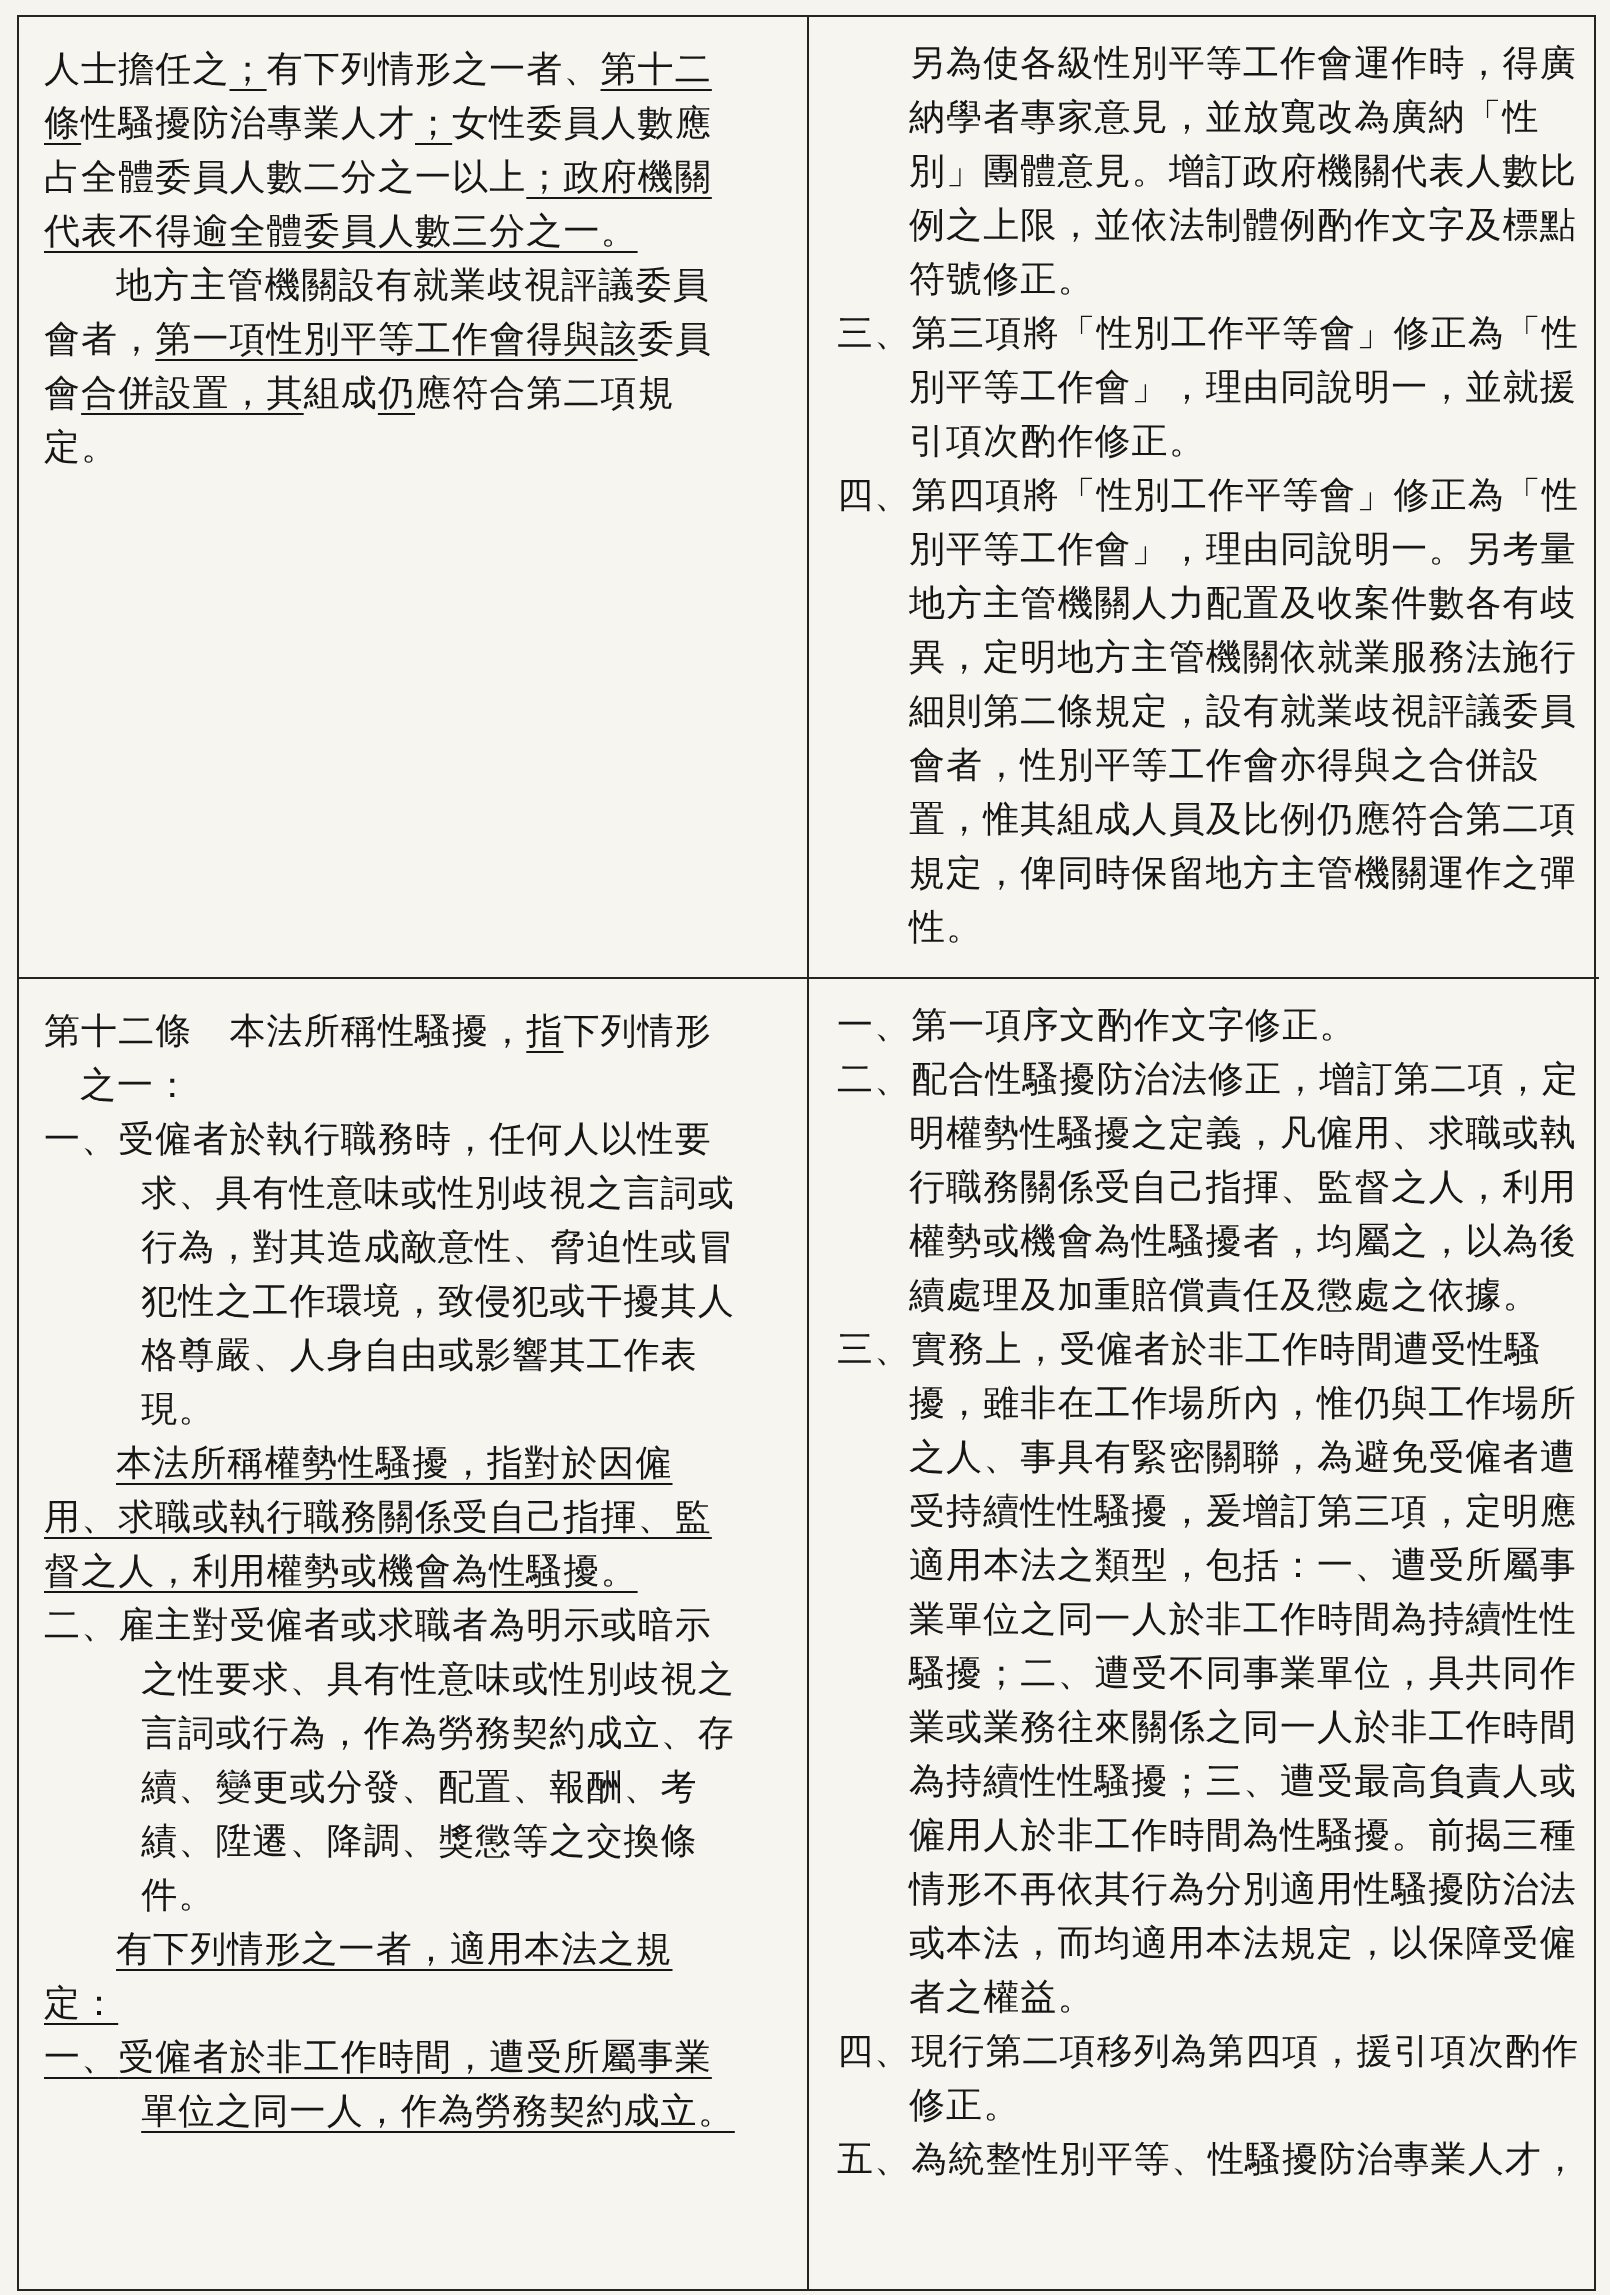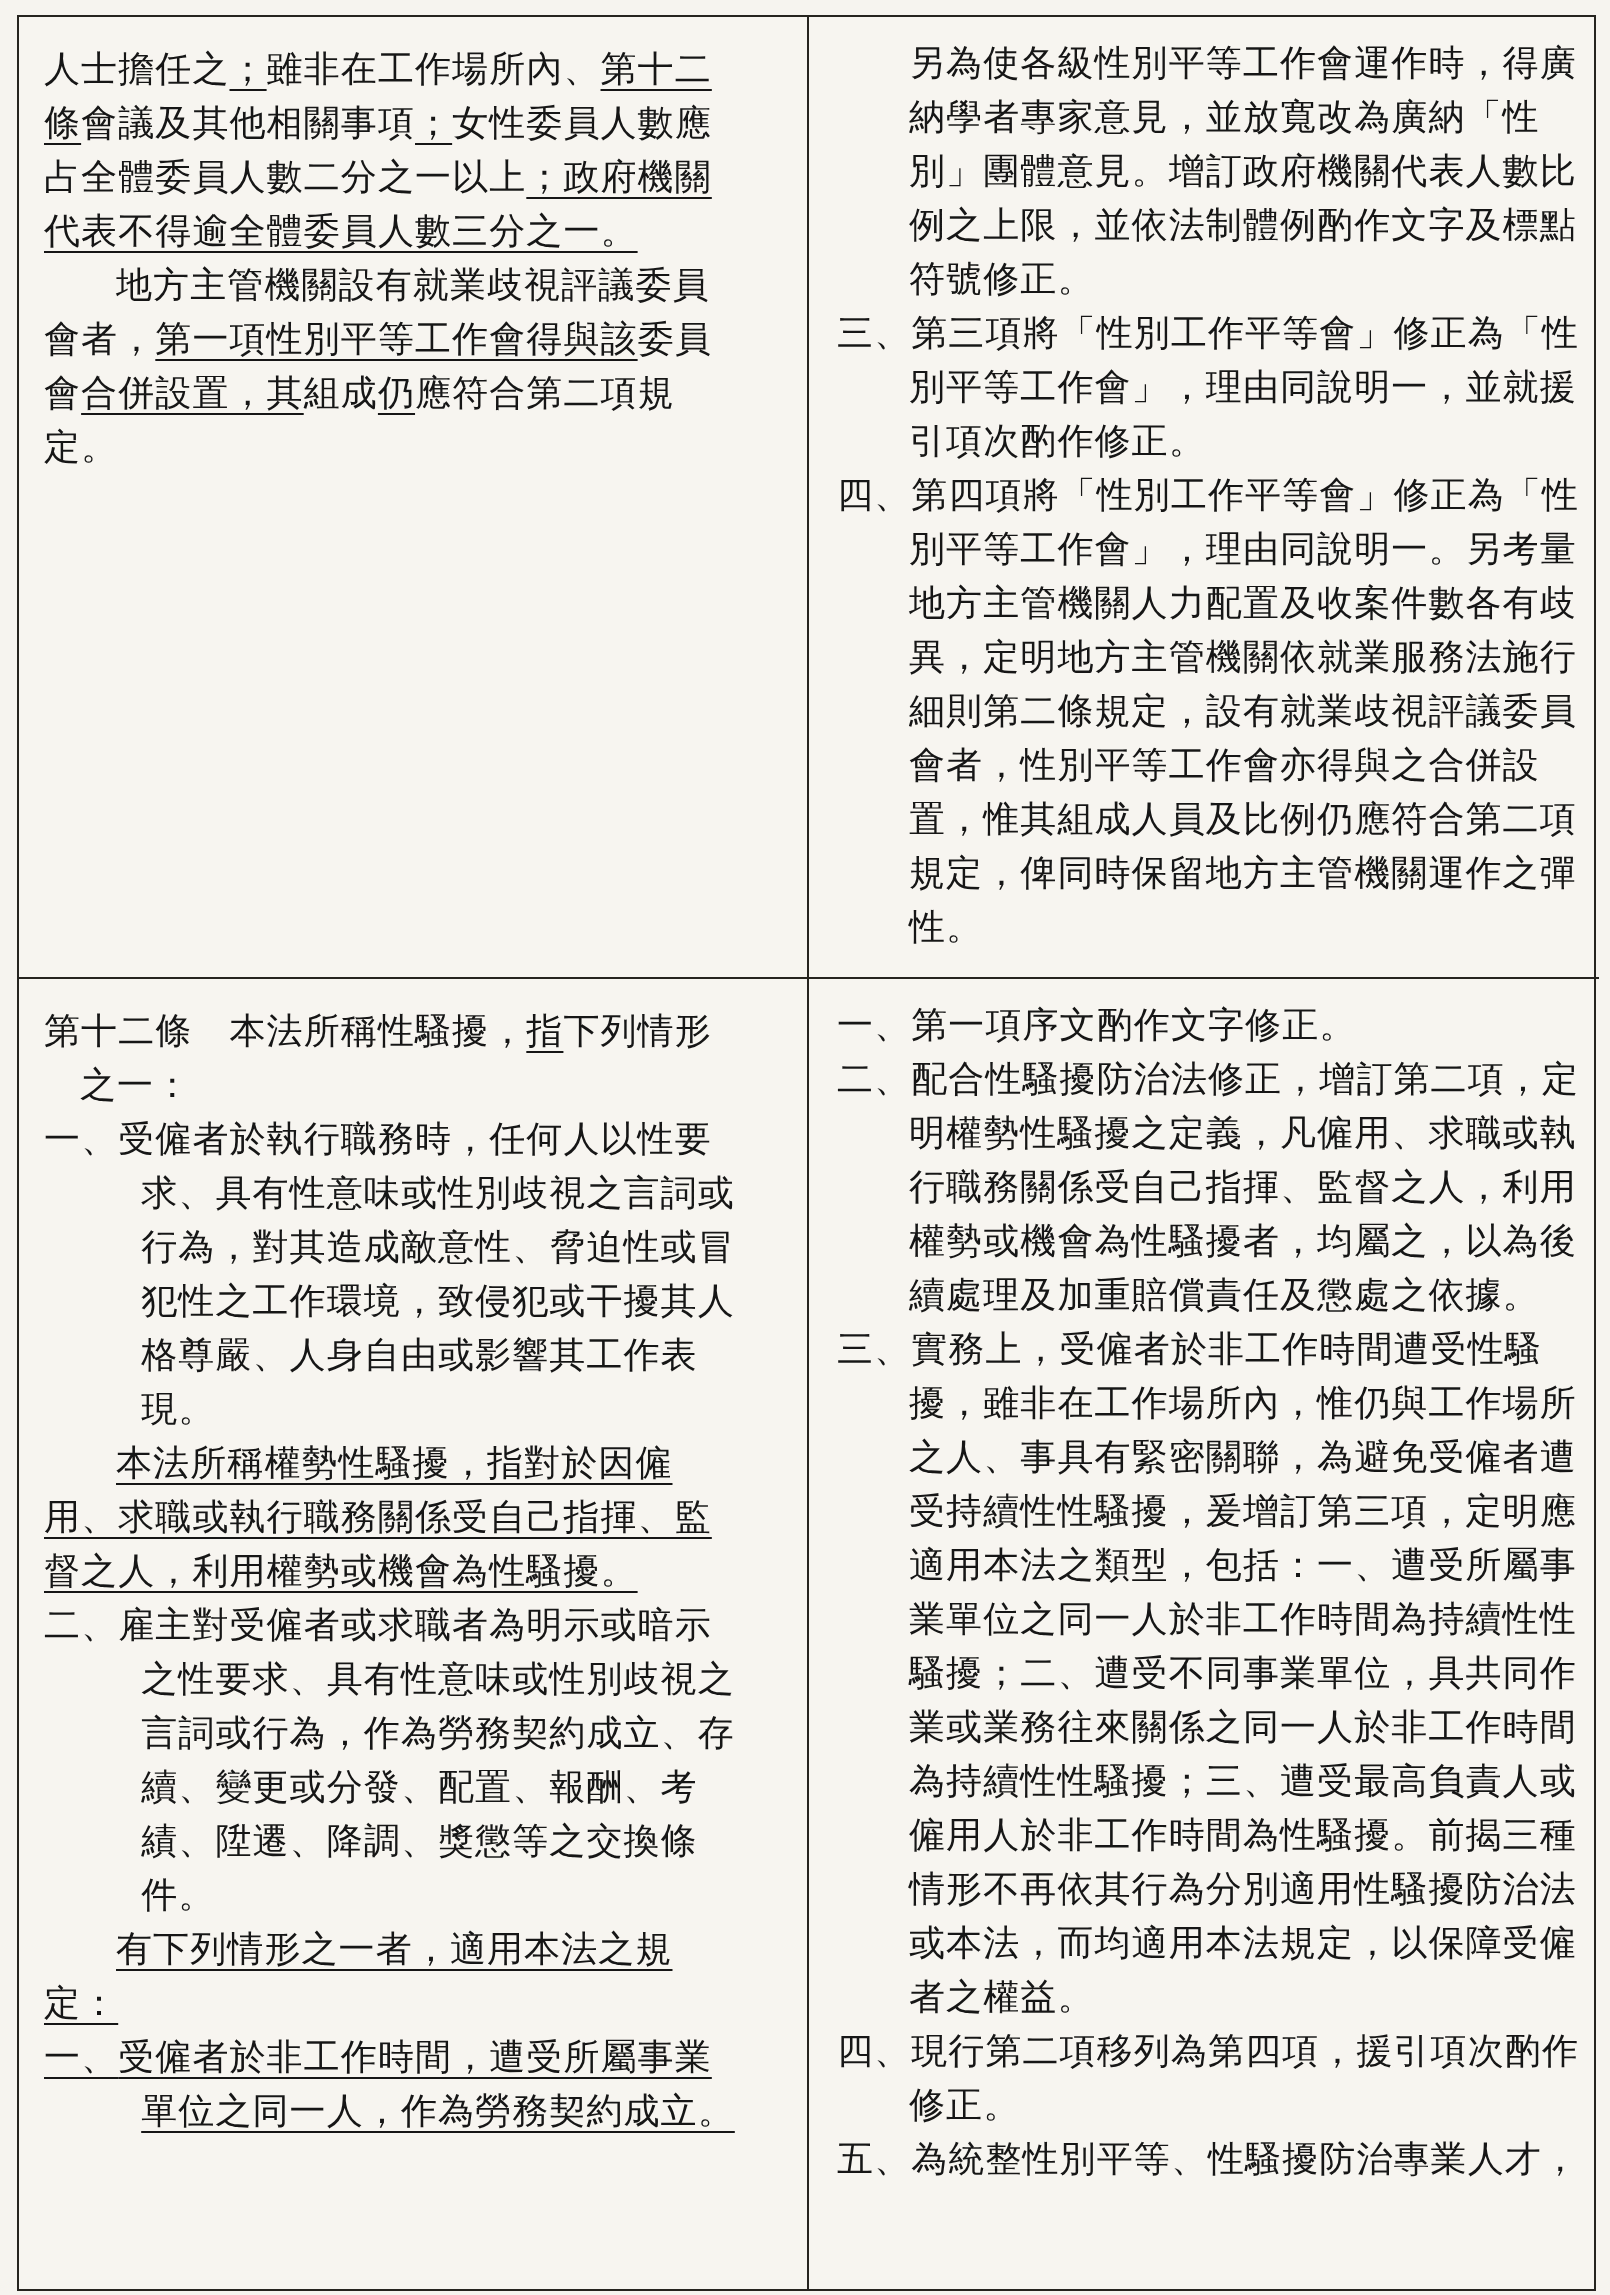--- a/index.html
+++ b/index.html
@@ -47,21 +47,21 @@
     text-decoration-thickness: 2.3px;
     text-underline-offset: 8px;
   }
 </style>
 </head>
 <body>
 
 <div class="page">
   <div class="law-table">
     <div class="cell left row0">
-        <p class="para cont"><span>人士擔任之</span><span class="u">；</span><span>雖非在工作場所內、</span><span class="u">第十二條</span><span>會議及其他相關事項</span><span class="u">；</span><span>女性委員人數應占全體委員人數二分之一以上</span><span class="u">；政府機關代表不得逾全體委員人數三分之一。</span></p>
+        <p class="para cont"><span>人士擔任之</span><span class="u">；</span><span>有下列情形之一者、</span><span class="u">第十二條</span><span>性騷擾防治專業人才</span><span class="u">；</span><span>女性委員人數應占全體委員人數二分之一以上</span><span class="u">；政府機關代表不得逾全體委員人數三分之一。</span></p>
         <p class="para indent"><span>地方主管機關設有就業歧視評議委員會者，</span><span class="u">第一項性別平等工作會得與該</span><span>委員會</span><span class="u">合併設置，其</span><span>組成</span><span class="u">仍</span><span>應符合第二項規定。</span></p>
       </div>
     <div class="cell right row0">
         <p class="para itemcont"><span>另為使各級性別平等工作會運作時，得廣納學者專家意見，並放寬改為廣納「性別」團體意見。增訂政府機關代表人數比例之上限，並依法制體例酌作文字及標點符號修正。</span></p>
         <p class="para item-r"><span class="num">三、</span><span>第三項將「性別工作平等會」修正為「性別平等工作會」，理由同說明一，並就援引項次酌作修正。</span></p>
         <p class="para item-r"><span class="num">四、</span><span>第四項將「性別工作平等會」修正為「性別平等工作會」，理由同說明一。另考量地方主管機關人力配置及收案件數各有歧異，定明地方主管機關依就業服務法施行細則第二條規定，設有就業歧視評議委員會者，性別平等工作會亦得與之合併設置，惟其組成人員及比例仍應符合第二項規定，俾同時保留地方主管機關運作之彈性。</span></p>
       </div>
     <div class="cell left row1">
         <p class="para article"><span>第十二條　本法所稱性騷擾，</span><span class="u">指</span><span>下列情形之一：</span></p>
         <p class="para item-l"><span class="num">一、</span><span>受僱者於執行職務時，任何人以性要求、具有性意味或性別歧視之言詞或行為，對其造成敵意性、脅迫性或冒犯性之工作環境，致侵犯或干擾其人格尊嚴、人身自由或影響其工作表現。</span></p>

